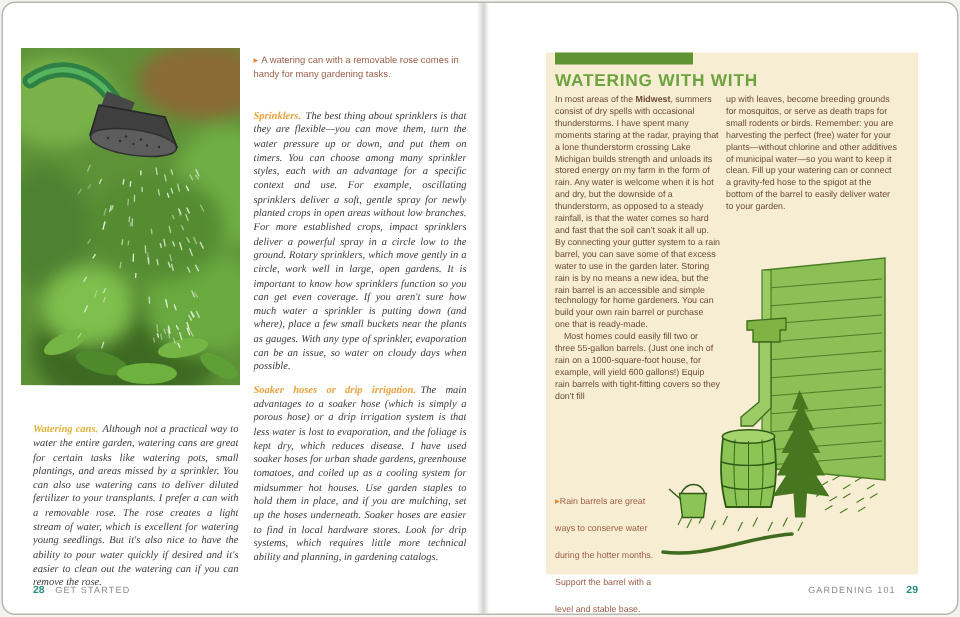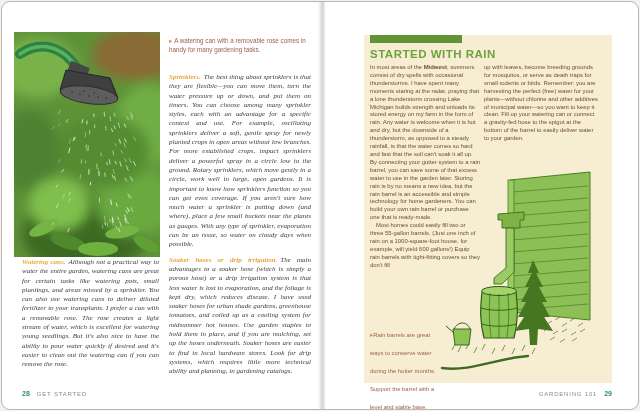--- a/index.html
+++ b/index.html
@@ -7,21 +7,21 @@
   .spread{position:absolute;inset:1px;background:#ffffff;border:1px solid #b7b7b3;border-radius:9px;overflow:hidden;}
   .gutter{position:absolute;left:316px;top:0;width:8px;height:100%;
     background:linear-gradient(90deg,rgba(110,110,105,0) 0%,rgba(95,95,90,.22) 45%,rgba(95,95,90,.30) 52%,rgba(110,110,105,0) 100%);}
   
   .photo{position:absolute;left:12px;top:30px;width:146px;height:225px;overflow:hidden;}
   .caption{font-family:"Liberation Sans",sans-serif;font-size:6.3px;line-height:8.4px;color:#9c5f48;}
   .caption .arr{color:#e08a3c;margin-right:2px;}
   .caption-left{position:absolute;left:167px;top:29px;width:140px;}
   .bodycol{font-size:7px;line-height:9.3px;color:#3c3c3c;text-align:justify;font-style:italic;}
   .col-right{position:absolute;left:167px;top:71px;width:142px;height:312px;overflow:hidden;}
-  .col-left-bottom{position:absolute;left:20px;top:256px;width:137px;height:118px;overflow:hidden;}
+  .col-left-bottom{position:absolute;left:20px;top:280px;width:137px;height:118px;overflow:hidden;}
   .bodycol p{margin:0 0 6px 0;}
   .lead{font-weight:bold;color:#e9a13c;margin-right:3px;}
   .lead.gold{color:#e2b23a;}
   .footer{position:absolute;top:388px;font-family:"Liberation Sans",sans-serif;font-size:6px;color:#8b8b89;letter-spacing:.8px;}
   .footer .pgnum{font-weight:bold;color:#2a8e7e;font-size:7px;letter-spacing:0;}
   .footer-left{left:20px;}
   .footer-right{left:480px;width:130px;text-align:right;}
   .footer span{vertical-align:baseline;}
   .footer .gap{display:inline-block;width:7px;}
   
@@ -198,21 +198,21 @@
     </div>
 
     <div class="footer footer-left">
       <span class="pgnum">28</span><span class="gap"></span><span>GET STARTED</span>
     </div>
 
     <div class="gutter"></div>
 
     <div class="sidebar">
       <div class="sidebar-bar"></div>
-      <h2 class="sidebar-title">STARTED WITH RAIN</h2>
+      <h2 class="sidebar-title">WATERING WITH WITH</h2>
 
       <div class="sbcol sb-col1">
         <p><span>In most areas of the </span><span class="sb-bold">Midwest</span><span>, summers consist of dry spells with occasional thunderstorms. I have spent many moments staring at the radar, praying that a lone thunderstorm crossing Lake Michigan builds strength and unloads its stored energy on my farm in the form of rain. Any water is welcome when it is hot and dry, but the downside of a thunderstorm, as opposed to a steady rainfall, is that the water comes so hard and fast that the soil can't soak it all up. By connecting your gutter system to a rain barrel, you can save some of that excess water to use in the garden later. Storing rain is by no means a new idea, but the rain barrel is an accessible and simple technology for home gardeners. You can build your own rain barrel or purchase one that is ready-made.</span></p>
         <p>Most homes could easily fill two or three 55-gallon barrels. (Just one inch of rain on a 1000-square-foot house, for example, will yield 600 gallons!) Equip rain barrels with tight-fitting covers so they don't fill</p>
       </div>
 
       <div class="sbcol sb-col2">
         <p>up with leaves, become breeding grounds for mosquitos, or serve as death traps for small rodents or birds. Remember: you are harvesting the perfect (free) water for your plants—without chlorine and other additives of municipal water—so you want to keep it clean. Fill up your watering can or connect a gravity-fed hose to the spigot at the bottom of the barrel to easily deliver water to your garden.</p>
       </div>
 

